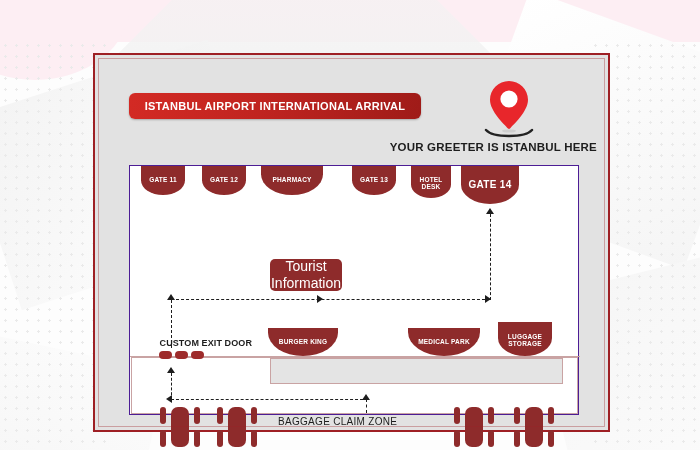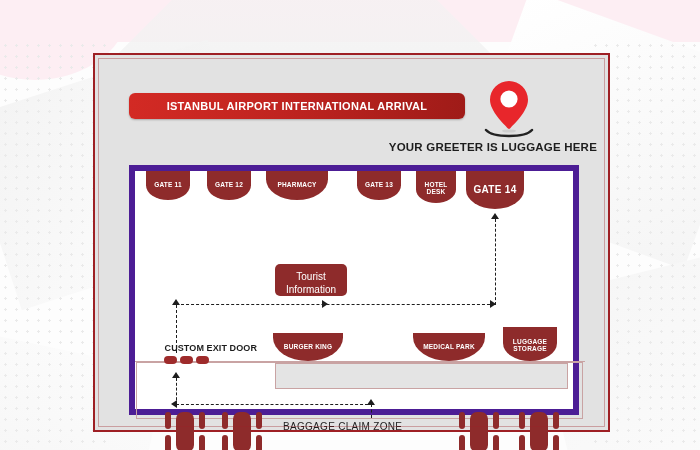--- a/index.html
+++ b/index.html
@@ -36,55 +36,55 @@
   
   #poster{
     position:absolute;left:93px;top:53px;width:517px;height:379px;
     background:#e2e2e2;border:2px solid #9e1f24;box-sizing:border-box;
   }
   #poster:after{content:"";position:absolute;left:3px;top:3px;right:3px;bottom:3px;
     border:1px solid rgba(158,31,36,.35);pointer-events:none;}
 
   
   #title-banner{
-    position:absolute;left:34px;top:38px;width:336px;height:26px;
+    position:absolute;left:34px;top:38px;width:292px;height:26px;
     border-radius:6px;
     background:linear-gradient(100deg,#d32a24 0%,#c02420 45%,#9f1b18 100%);
     box-shadow:0 1px 2px rgba(0,0,0,.25);
     display:flex;align-items:center;justify-content:center;
   }
   #title-banner span{
     color:#fff;font-size:11px;font-weight:bold;letter-spacing:.3px;white-space:nowrap;
   }
   #pin-wrap{position:absolute;left:378px;top:21px;width:72px;height:66px;}
   #greeter{
     position:absolute;left:290px;top:86px;width:212px;text-align:right;
     font-size:11.5px;font-weight:bold;color:#1d1d1d;letter-spacing:.2px;white-space:nowrap;
   }
 
   
   #map{
     position:absolute;left:34px;top:110px;width:450px;height:250px;
-    background:#ffffff;border:6px solid #4c1d95;box-sizing:border-box;
+    background:#ffffff;border:1px solid #4c1d95;box-sizing:border-box;
   }
 
   .shop{
     position:absolute;background:#8e2b2b;color:#fff;
     border-bottom-left-radius:60px 40px;border-bottom-right-radius:60px 40px;
     display:flex;align-items:center;justify-content:center;text-align:center;
     font-weight:bold;line-height:1.05;box-sizing:border-box;
   }
   .shop.small{font-size:6.5px;letter-spacing:.2px;}
   .shop.big{font-size:10px;letter-spacing:.3px;}
 
   #tourist-info{
     position:absolute;left:140px;top:93px;width:72px;height:32px;
     background:#8e2b2b;color:#fff;border-radius:5px;
-    display:flex;align-items:flex-end;justify-content:center;text-align:center;
-    font-size:10px;line-height:1.25;
+    display:flex;align-items:center;justify-content:center;text-align:center;
+    font-size:14px;line-height:1.25;
   }
 
   
   #hall-line{position:absolute;left:0;top:190px;width:450px;height:0;
     border-top:1px solid #c9a3a3;}
   #lower-room{
     position:absolute;left:1px;top:191px;width:447px;height:57px;
     border:1px solid #c9a3a3;box-sizing:border-box;background:transparent;
   }
   #shop-strip{
@@ -148,21 +148,21 @@
 
   <div id="pin-wrap">
     <svg width="72" height="66" viewBox="0 0 72 66">
       <path d="M36 5 C25.5 5 17 13.4 17 23.8 C17 35.5 31.5 48.5 35 52.6 C35.5 53.2 36.5 53.2 37 52.6 C40.5 48.5 55 35.5 55 23.8 C55 13.4 46.5 5 36 5 Z" fill="#e8262b"></path>
       <circle cx="36" cy="23" r="8.6" fill="#ffffff"></circle>
       <path d="M13 54 C20 62 52 62 59 54" stroke="#222" stroke-width="2.4" fill="none" stroke-linecap="round"></path>
       <ellipse cx="36" cy="55" rx="7" ry="1.6" fill="#cfcfcf"></ellipse>
     </svg>
   </div>
 
-  <div id="greeter">YOUR GREETER IS LUGGAGE HERE</div>
+  <div id="greeter">YOUR GREETER IS ISTANBUL HERE</div>
 
   <div id="map">
 
     <div class="shop small" style="left:11px;top:0;width:44px;height:29px;">
       <span>GATE 11</span>
     </div>
     <div class="shop small" style="left:72px;top:0;width:44px;height:29px;">
       <span>GATE 12</span>
     </div>
     <div class="shop small" style="left:131px;top:0;width:62px;height:29px;">

